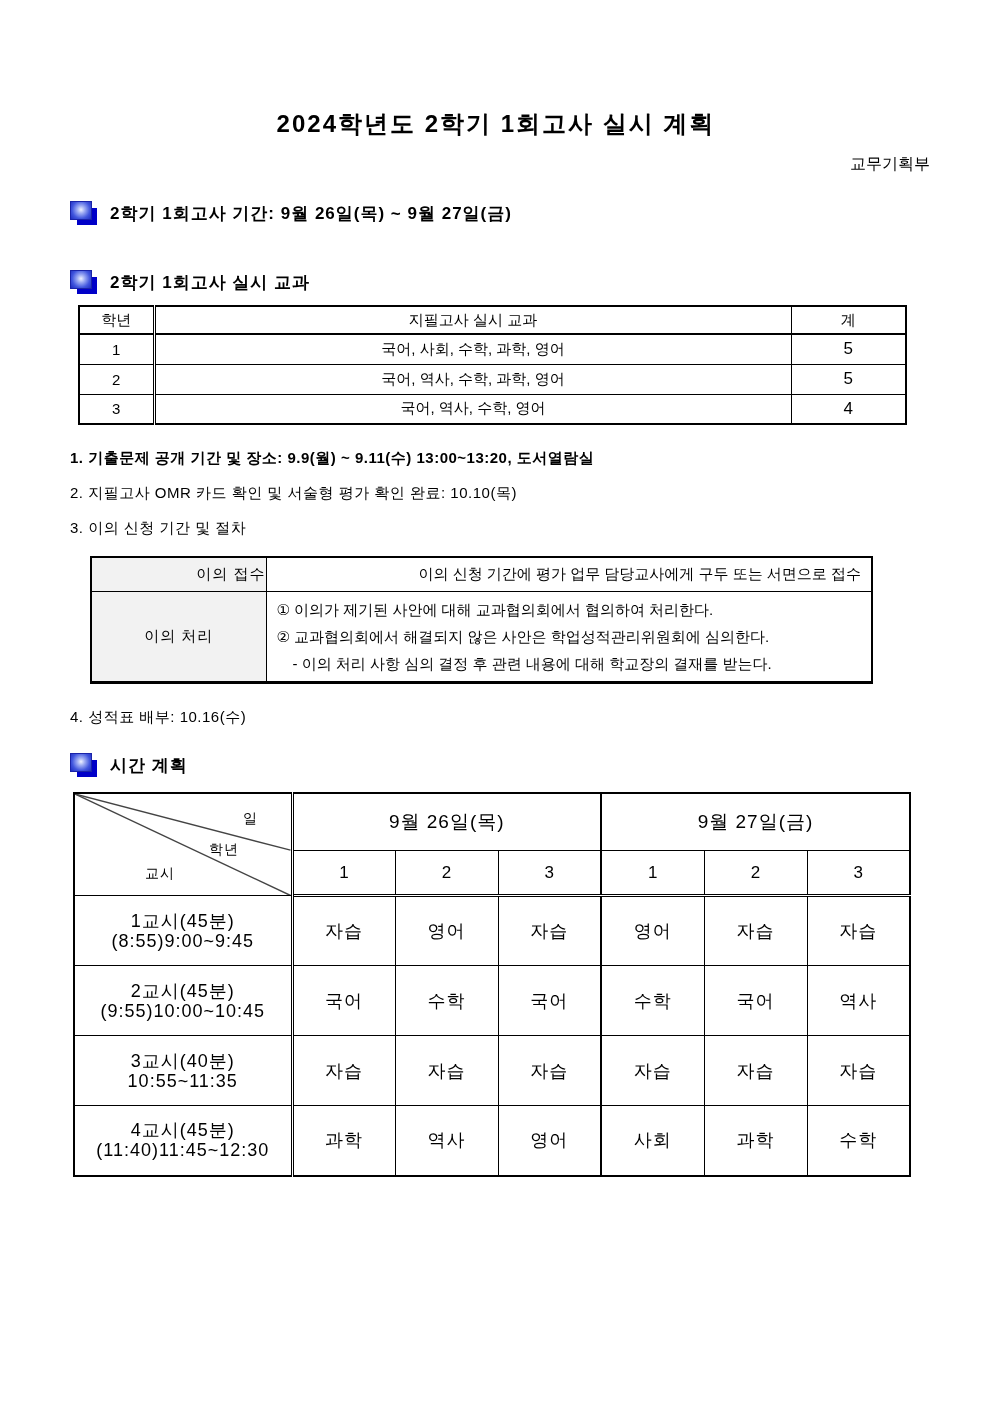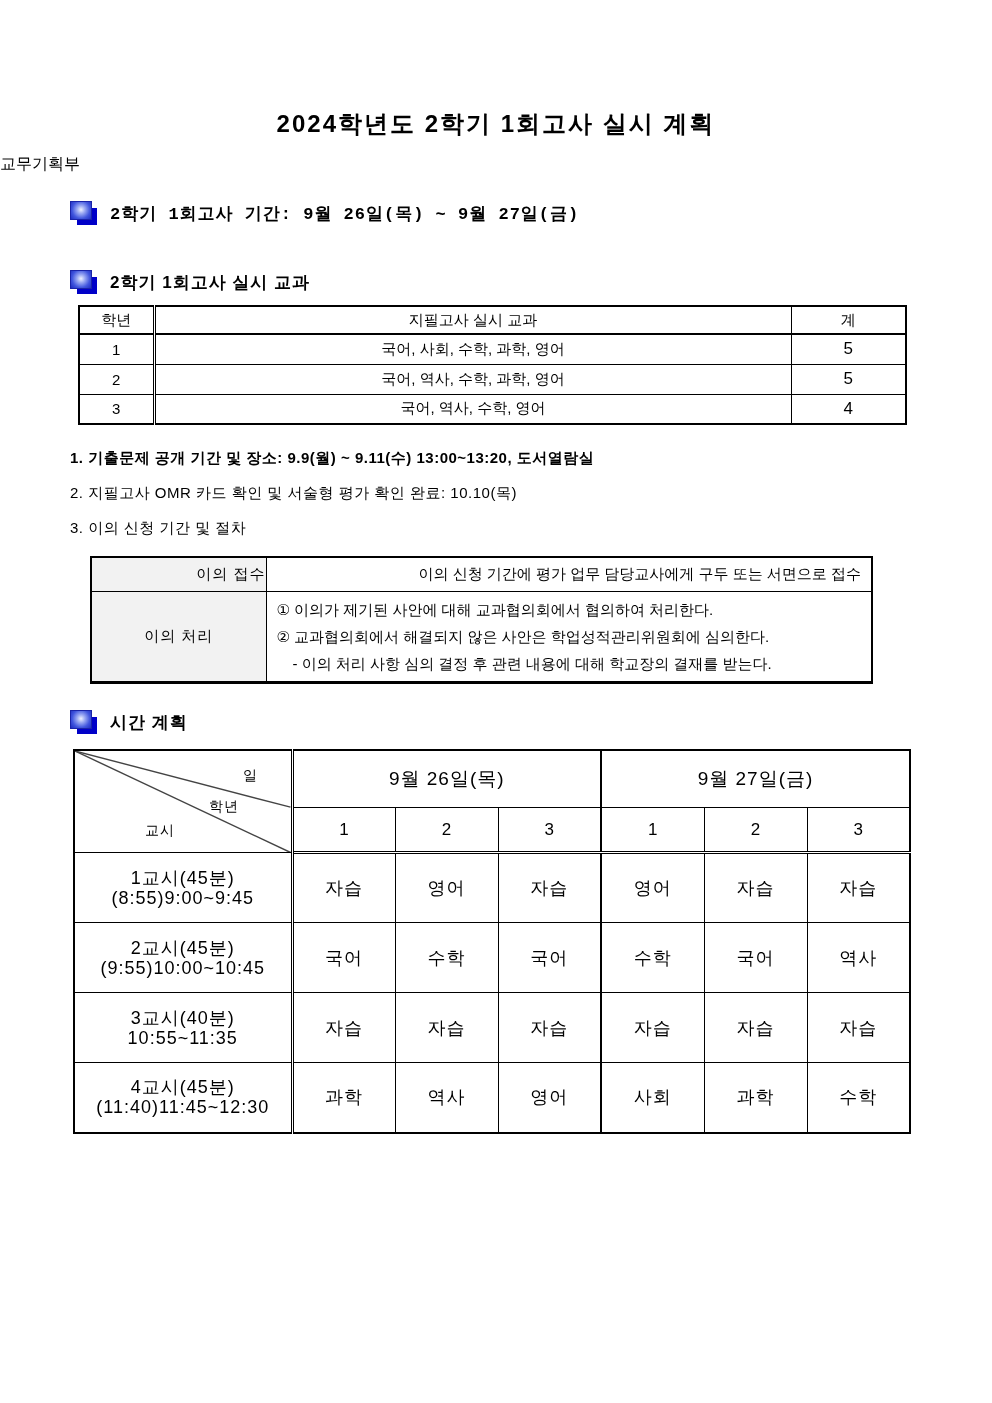--- a/index.html
+++ b/index.html
@@ -14,37 +14,37 @@
   .page { padding-top: 108px; }
 
   
   .doc-title {
     text-align: center;
     font-size: 24px;
     font-weight: 600;
     letter-spacing: 2px;
   }
   .dept-line {
-    text-align: left;
+    text-align: right;
     padding-right: 62px;
     font-size: 16px;
     margin-top: 14px;
   }
 
   
   .section-heading {
     display: flex;
     align-items: center;
     gap: 12px;
     margin-left: 70px;
     font-size: 17px;
     font-weight: 700;
     letter-spacing: 1px;
   }
-  .sh1 { margin-top: 26px; font-family: Liberation Mono, monospace; }
+  .sh1 { margin-top: 26px; }
   .sh2 { margin-top: 44px; }
   .sh3 { margin-top: 26px; }
   .bullet-icon { position: relative; width: 28px; height: 25px; flex: none; }
   .bullet-icon .back {
     position: absolute; left: 7px; top: 7px; width: 20px; height: 17px;
     background: #0000c8;
   }
   .bullet-icon .front {
     position: absolute; left: 0; top: 0; width: 22px; height: 19px;
     background: radial-gradient(circle at 50% 45%, #eef1ff 0%, #9dabf3 28%, #4156de 65%, #1f2cc0 100%);
@@ -196,20 +196,21 @@
       <td class="label">이의 처리</td>
       <td class="content">
         <div class="line">① 이의가 제기된 사안에 대해 교과협의회에서 협의하여 처리한다.</div>
         <div class="line">② 교과협의회에서 해결되지 않은 사안은 학업성적관리위원회에 심의한다.</div>
         <div class="line indent">-  이의 처리 사항 심의 결정 후 관련 내용에 대해 학교장의 결재를 받는다.</div>
       </td>
     </tr>
   </tbody>
     </table>
 
+  <div class="note n4">4. 성적표 배부: 10.16(수)</div>
 
   <div class="section-heading sh3">
     <span class="bullet-icon">
         <span class="back"></span>
         <span class="front"></span>
       </span>
     <span>시간 계획</span>
   </div>
 
   <table class="t3">

